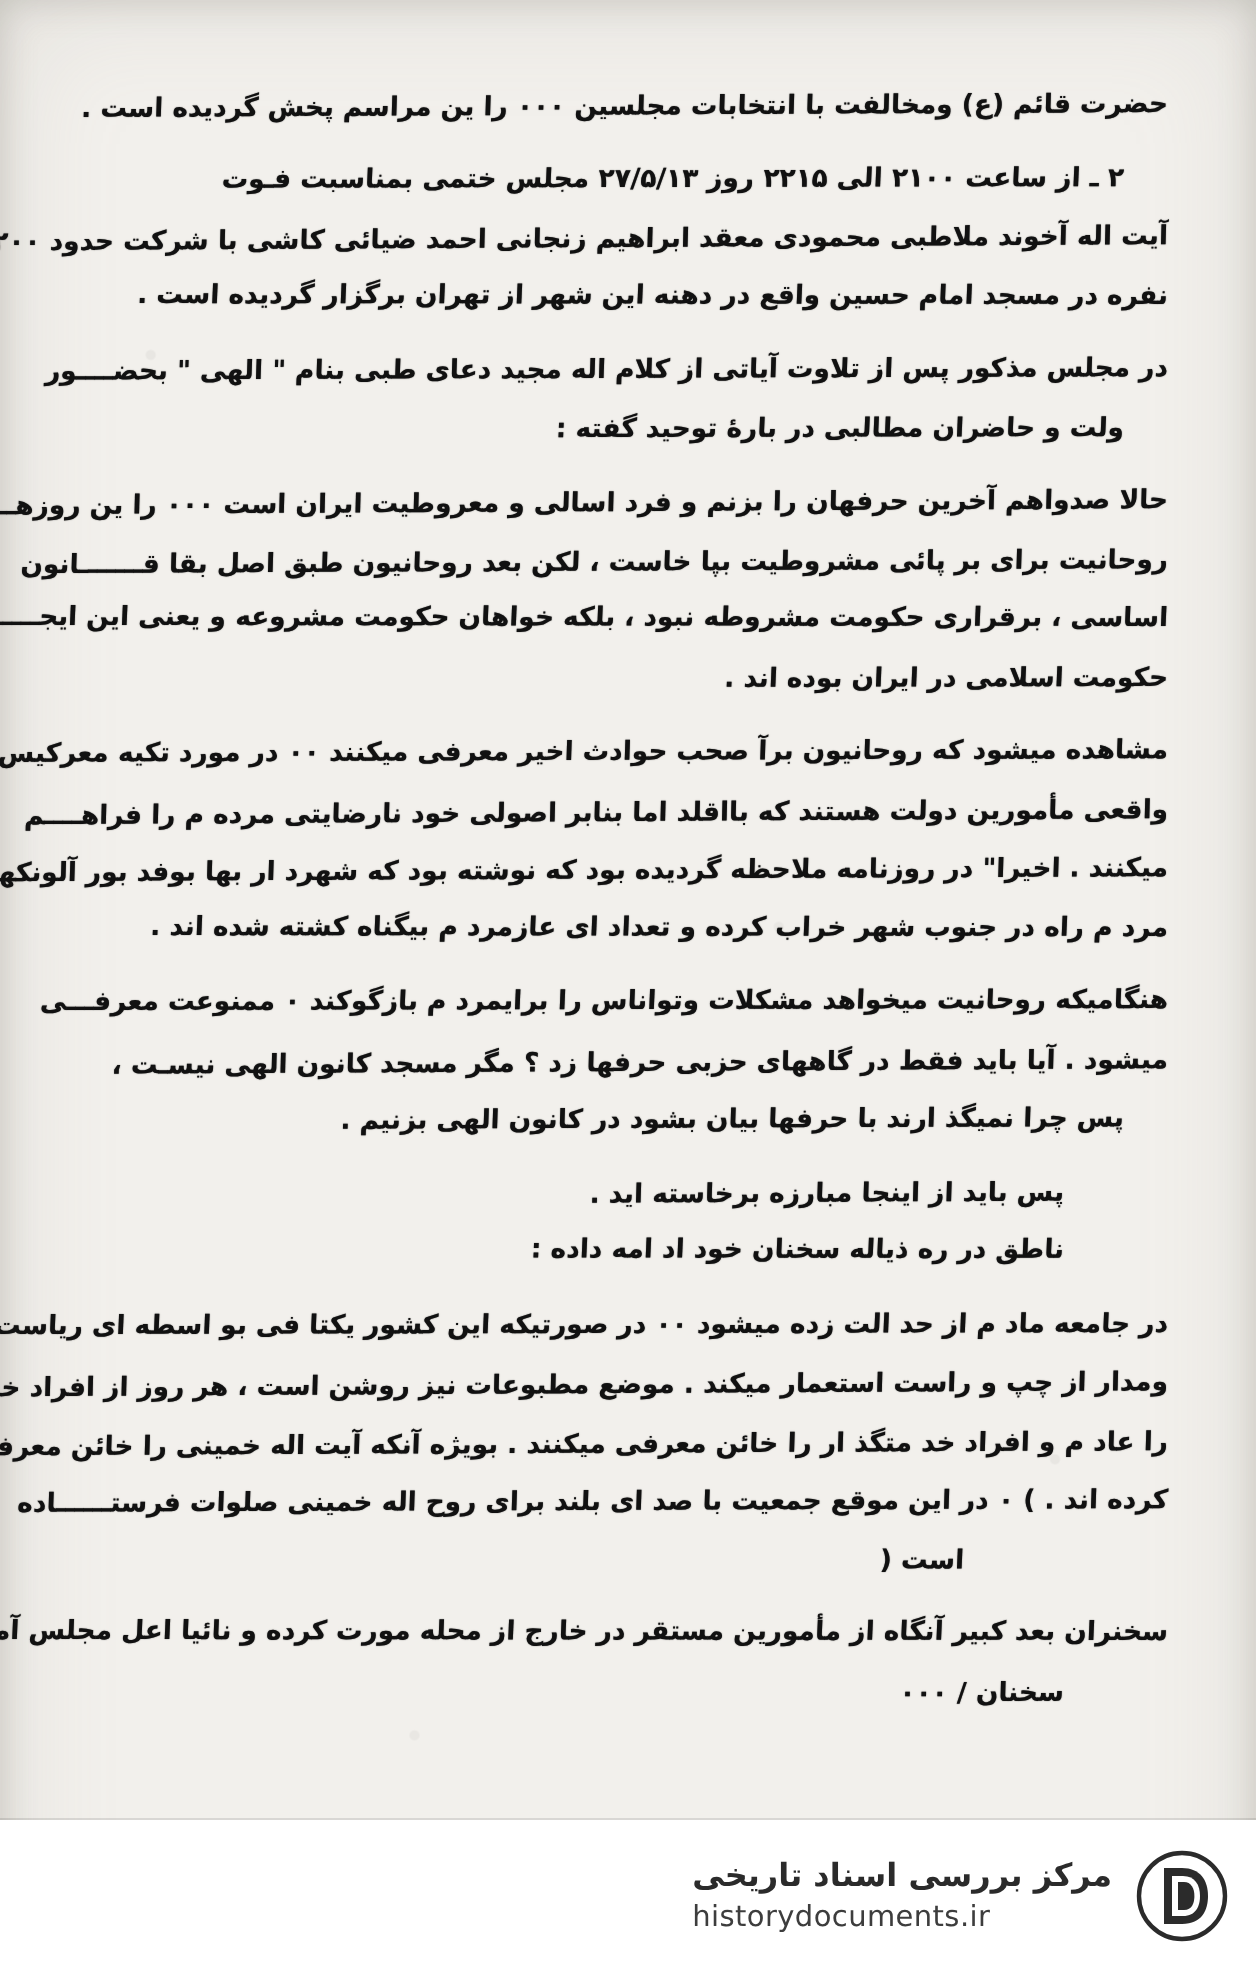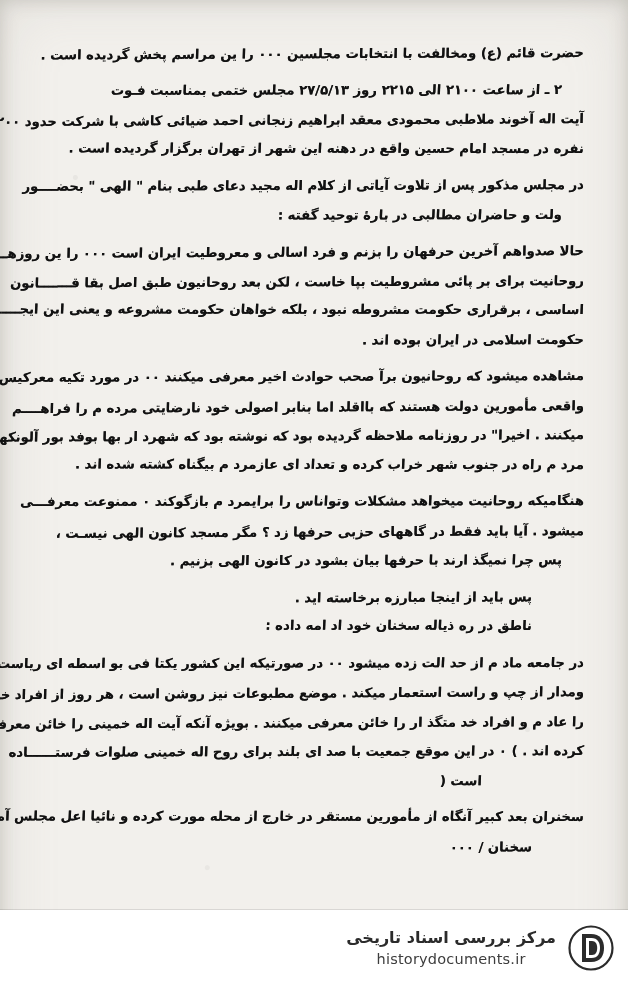--- a/index.html
+++ b/index.html
@@ -105,21 +105,21 @@
     font-weight: 700;
     line-height: 22px;
     color: #2b2b2b;
     white-space: nowrap;
   }
   .wm-url {
     font-size: 14.5px;
     line-height: 20px;
     color: #3d3d3d;
     direction: ltr;
-    text-align: center;
+    text-align: left;
     letter-spacing: 0.2px;
     white-space: nowrap;
   }
 
   .wm-logo {
     width: 46px;
     height: 46px;
     flex: 0 0 46px;
     position: relative;
   }

